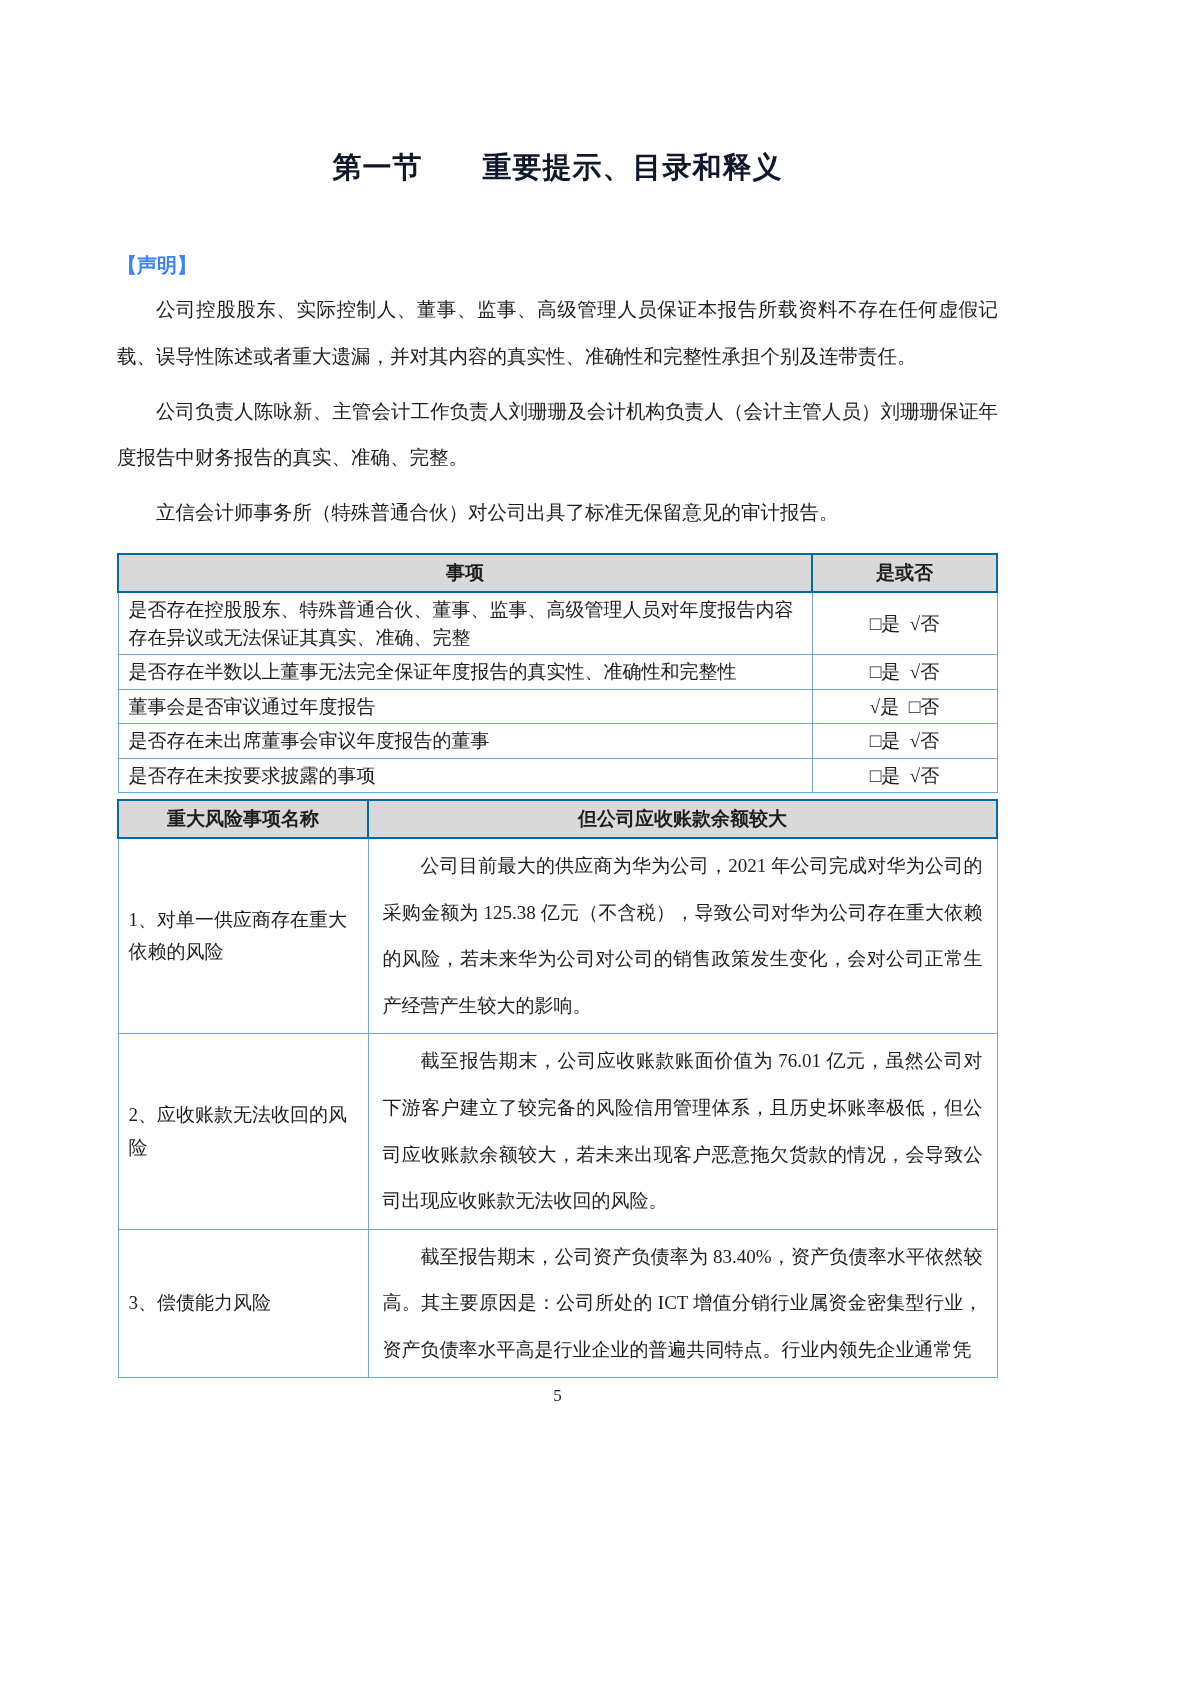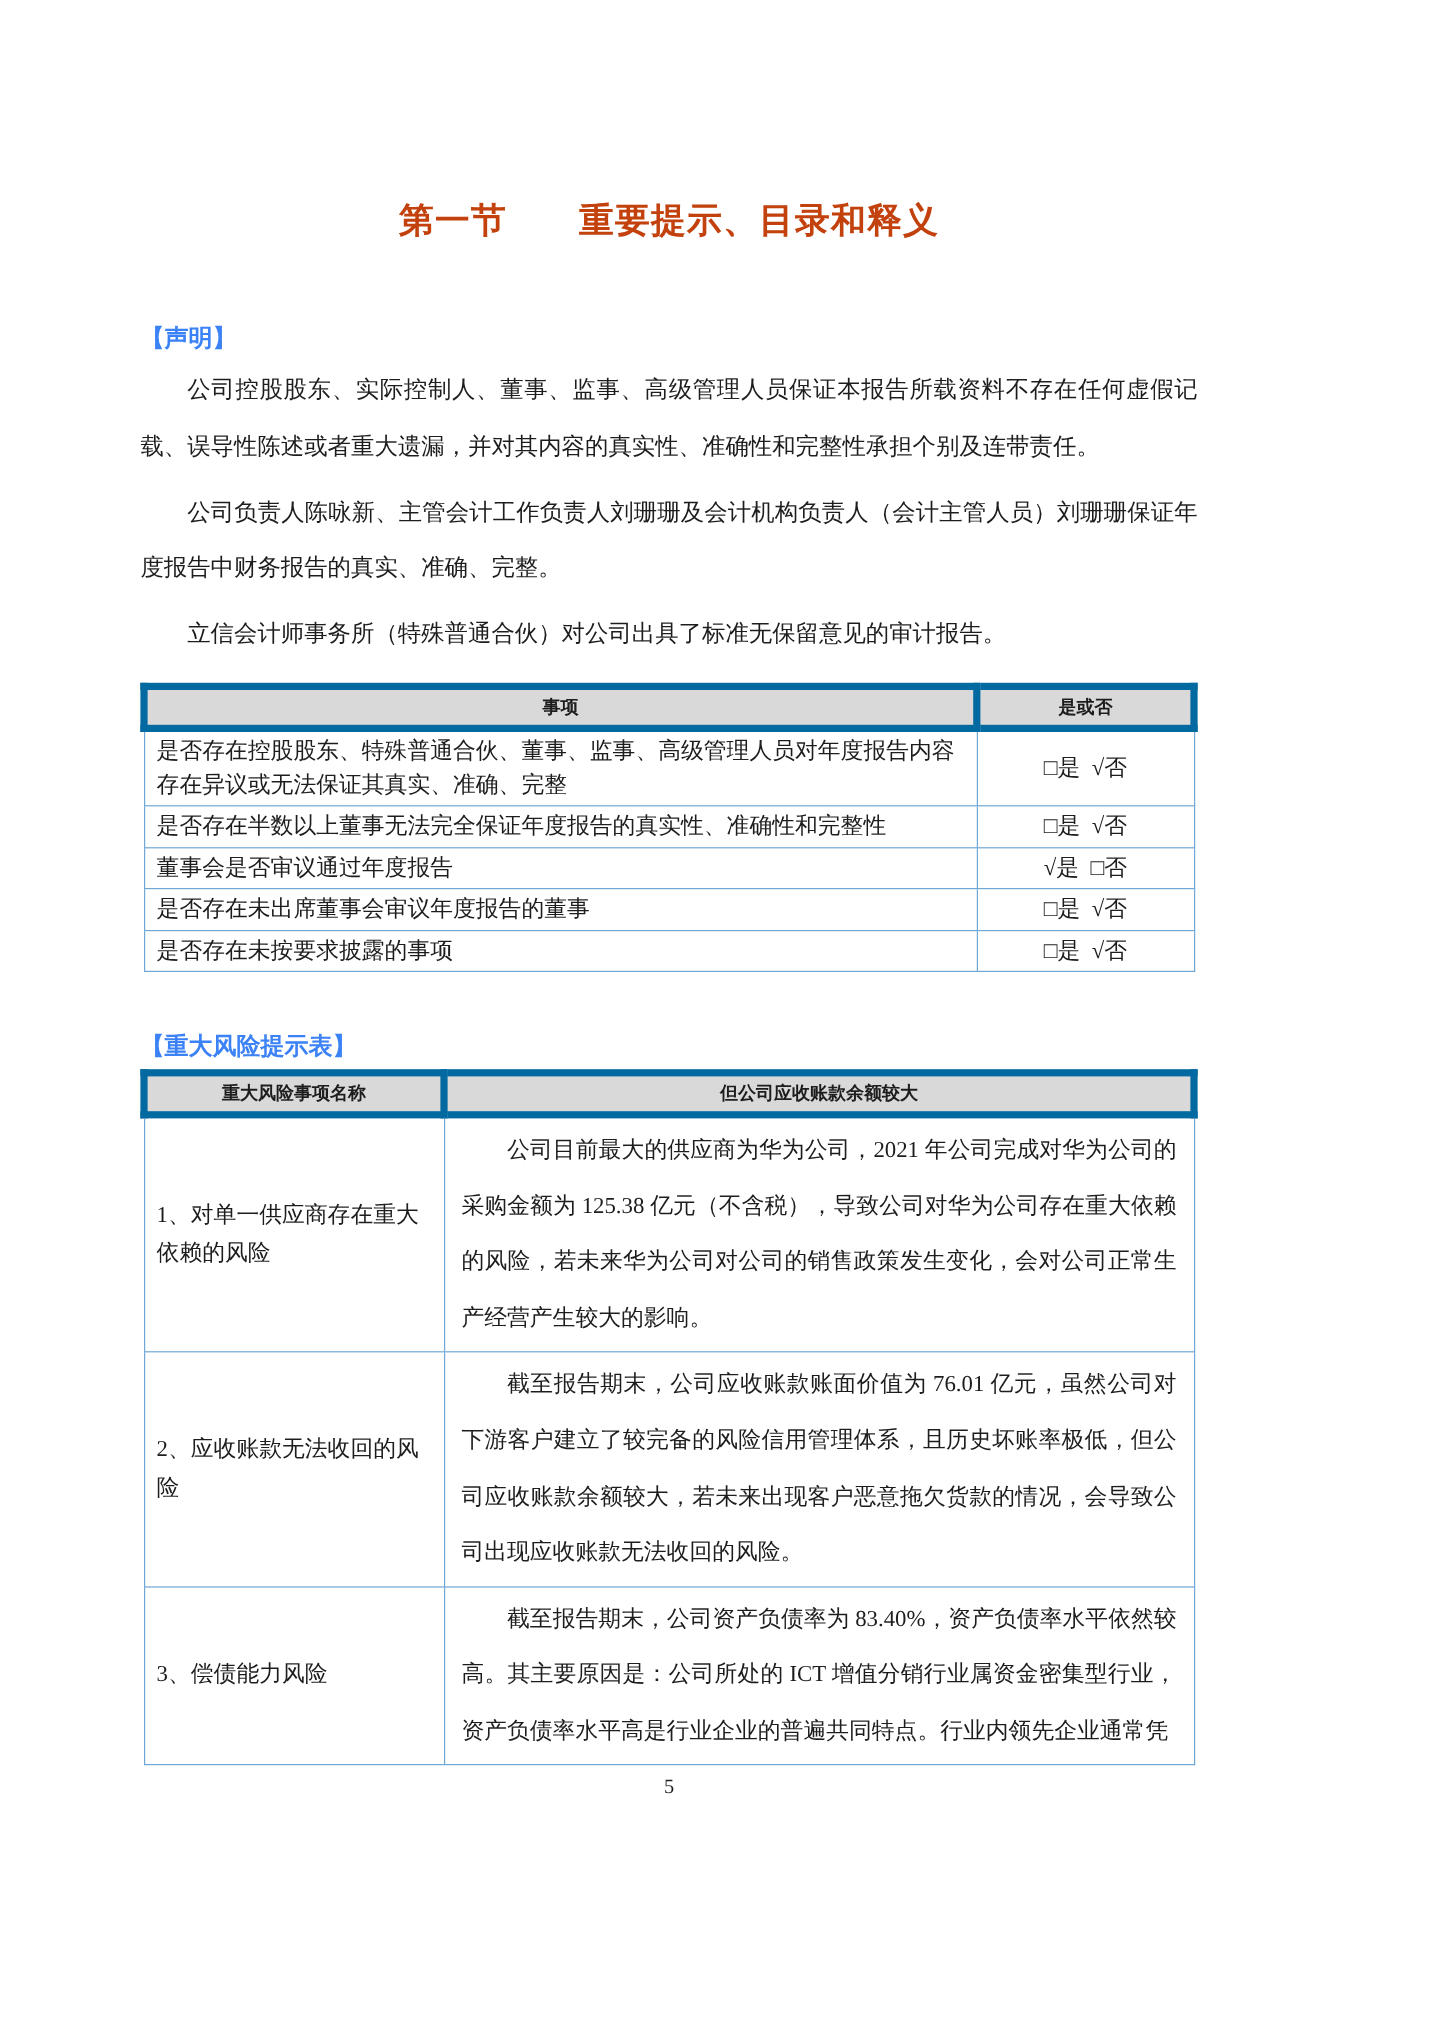--- a/index.html
+++ b/index.html
@@ -10,27 +10,27 @@
     background:#ffffff;
     color:#1d1d1d;
     font-family:"Liberation Serif","DejaVu Serif",serif;
     overflow:hidden;
   }
   .content{
     width:881px;
     margin-left:117px;
   }
   .doc-title{
-    margin:16px;
+    margin:0;
     padding-top:148px;
     text-align:center;
     font-family:"Liberation Sans","DejaVu Sans",sans-serif;
     font-size:29px;
     font-weight:700;
-    color:#c2410c;
+    color:#0f172a;
     letter-spacing:1px;
   }
   .section-heading{
     margin:64px 0 0 0;
     font-family:"Liberation Sans","DejaVu Sans",sans-serif;
     font-size:20px;
     font-weight:700;
     color:#3b82f6;
   }
   .para{
@@ -43,24 +43,24 @@
   table.tbl{
     width:100%;
     border-collapse:collapse;
     table-layout:fixed;
     font-size:19px;
     color:#1d1d1d;
   }
   .tbl-statement{margin-top:16px;}
   .tbl th{
     background:#d9d9d9;
-    border:6px solid #0369a1;
+    border:2px solid #0369a1;
     font-family:"Liberation Sans","DejaVu Sans",sans-serif;
     font-weight:700;
-    font-size:15px;
+    font-size:19px;
     padding:5px 6px;
     text-align:center;
   }
   .tbl td{
     border:1px solid #6fa8d6;
     padding:3px 10px;
     line-height:1.45;
     vertical-align:middle;
     text-align:left;
   }
@@ -131,21 +131,20 @@
           <td>是否存在未出席董事会审议年度报告的董事</td>
           <td class="answer">□是  √否</td>
         </tr>
         <tr>
           <td>是否存在未按要求披露的事项</td>
           <td class="answer">□是  √否</td>
         </tr>
       </tbody>
     </table>
 
-    <div class="section-heading risk-heading">【重大风险提示表】</div>
 
     <table class="tbl tbl-risk">
       <colgroup>
           <col class="col-name">
           <col class="col-desc">
         </colgroup>
       <thead>
         <tr>
           <th>重大风险事项名称</th>
           <th>但公司应收账款余额较大</th>

